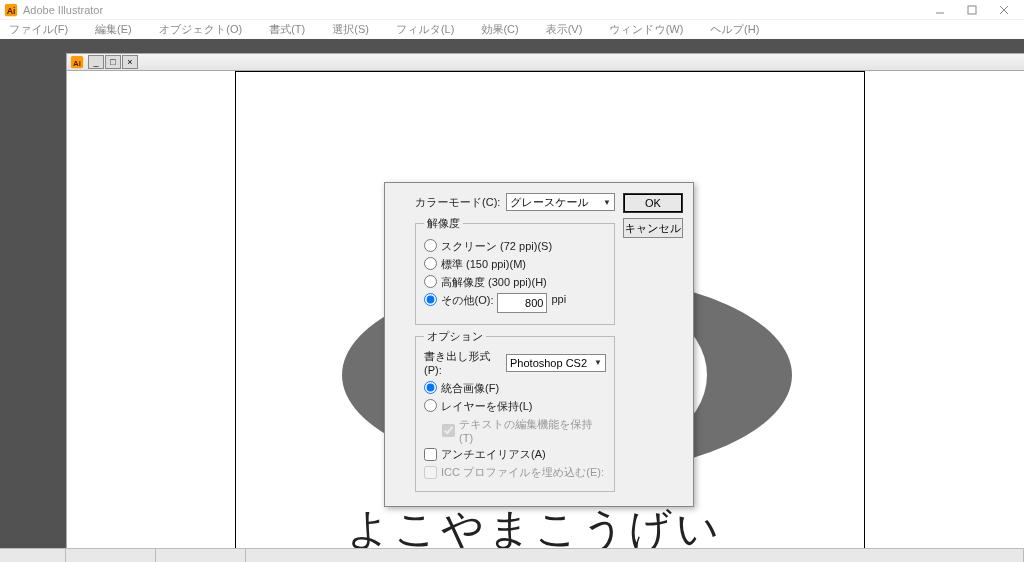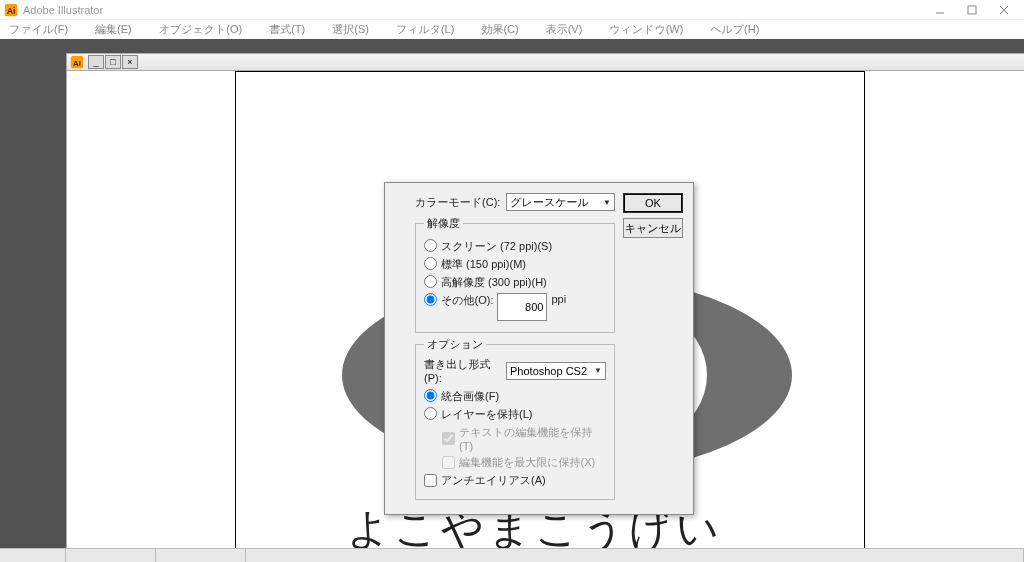--- a/index.html
+++ b/index.html
@@ -44,21 +44,21 @@
 .select { height: 18px; border: 1px solid #888; background: #fff; font-size: 11px; padding: 0 3px; display: flex; align-items: center; justify-content: space-between; cursor: pointer; }
 .select .caret { font-size: 8px; color: #333; }
 
 fieldset { border: 1px solid #bbb; margin-top: 4px; padding: 5px 8px 8px 8px; }
 fieldset legend { font-size: 11px; padding: 0 3px; color: #222; }
 .radio-row { display: flex; align-items: flex-start; margin: 3px 0; font-size: 11px; color: #222; gap: 4px; }
 .radio-row input { margin: 0; }
 .check-row { display: flex; align-items: center; margin: 3px 0 3px 0; font-size: 11px; color: #222; gap: 4px; }
 .check-row.indented { margin-left: 18px; }
 .check-row.disabled { color: #999; }
-.text-input { width: 50px; height: 28px; border: 1px solid #888; font-size: 11px; text-align: right; padding: 0 3px; margin: 0 4px; }
+.text-input { width: 50px; height: 20px; border: 1px solid #888; font-size: 11px; text-align: right; padding: 0 3px; margin: 0 4px; }
 
 .dlg-btn { height: 20px; border: 1px solid #888; background: #e8e8e8; font-size: 11px; cursor: pointer; display: flex; align-items: center; justify-content: center; }
 .dlg-btn.default { border: 1px solid #333; box-shadow: 0 0 0 1px #000 inset; }
 </style>
 </head>
 <body>
 
 <div class="titlebar">
   <span class="app-icon">
     <svg viewBox="0 0 16 16">
@@ -185,28 +185,28 @@
             <span>統合画像(F)</span>
           </div>
           <div class="radio-row">
             <input type="radio" name="opt" style="">
             <span>レイヤーを保持(L)</span>
           </div>
           <div class="check-row indented disabled">
             <input type="checkbox" checked="" disabled="" style="">
             <span>テキストの編集機能を保持(T)</span>
           </div>
-          <div class="check-row indented disabled">
-            <input type="checkbox" disabled="" style="">
-            <span>編集機能を最大限に保持(X)</span>
-          </div>
           <div class="check-row">
             <input type="checkbox" style="">
             <span>アンチエイリアス(A)</span>
           </div>
+          <div class="check-row disabled">
+            <input type="checkbox" disabled="" style="">
+            <span>ICC プロファイルを埋め込む(E):</span>
+          </div>
         </fieldset>
       </div>
 
       <div class="dialog-right">
         <div class="dlg-btn default">OK</div>
         <div class="dlg-btn">キャンセル</div>
       </div>
     </div>
   </div>
 

